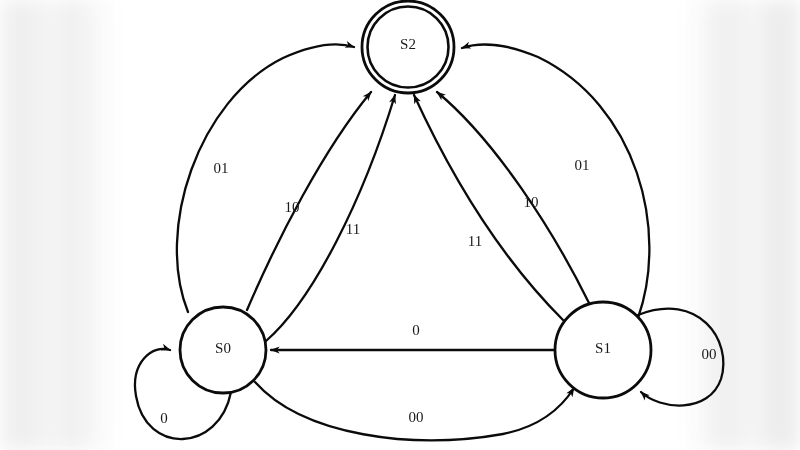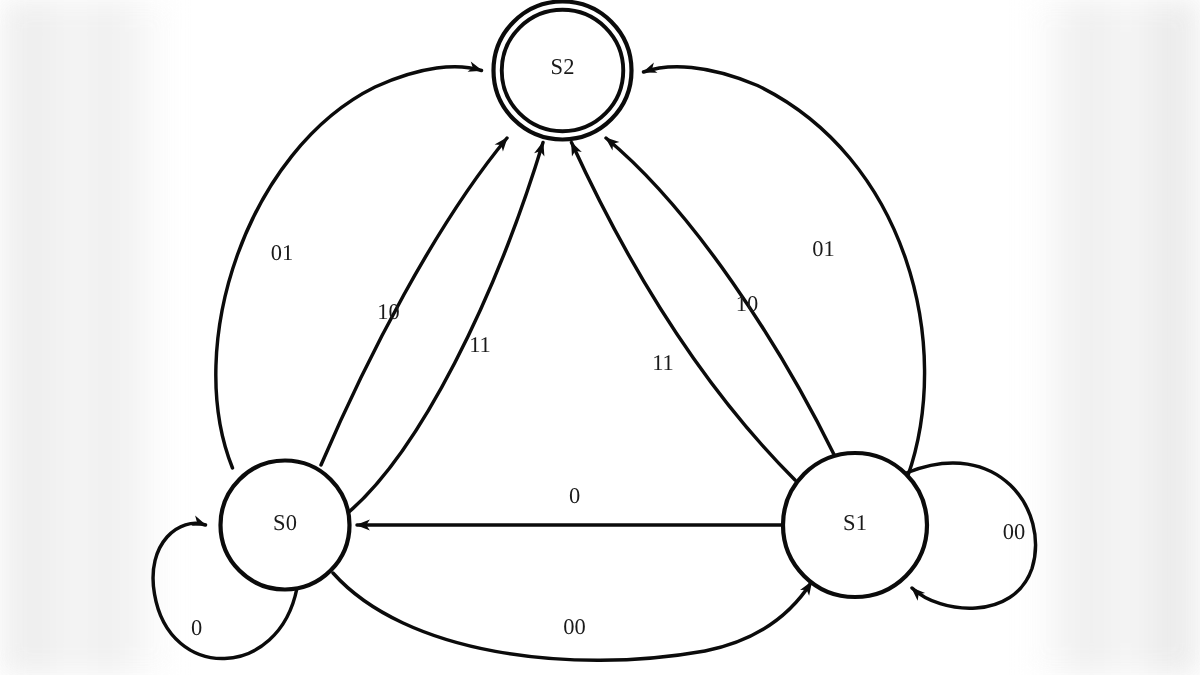--- a/index.html
+++ b/index.html
@@ -36,20 +36,21 @@
     width: 118px;
     background: linear-gradient(270deg,
         #efefef 0%, #e9e9e9 16%, #f5f5f5 40%,
         #ededed 64%, #f9f9f9 84%, #ffffff 100%);
     filter: blur(9px);
     opacity: .92;
   }
   .diagram {
     position: absolute;
     inset: 0;
+    margin-left: 33px;
   }
   svg { display: block; }
   .edge-path {
     fill: none;
     stroke: #0b0b0b;
     stroke-width: 2.3;
     stroke-linecap: round;
   }
   .node-circle {
     fill: #ffffff;

